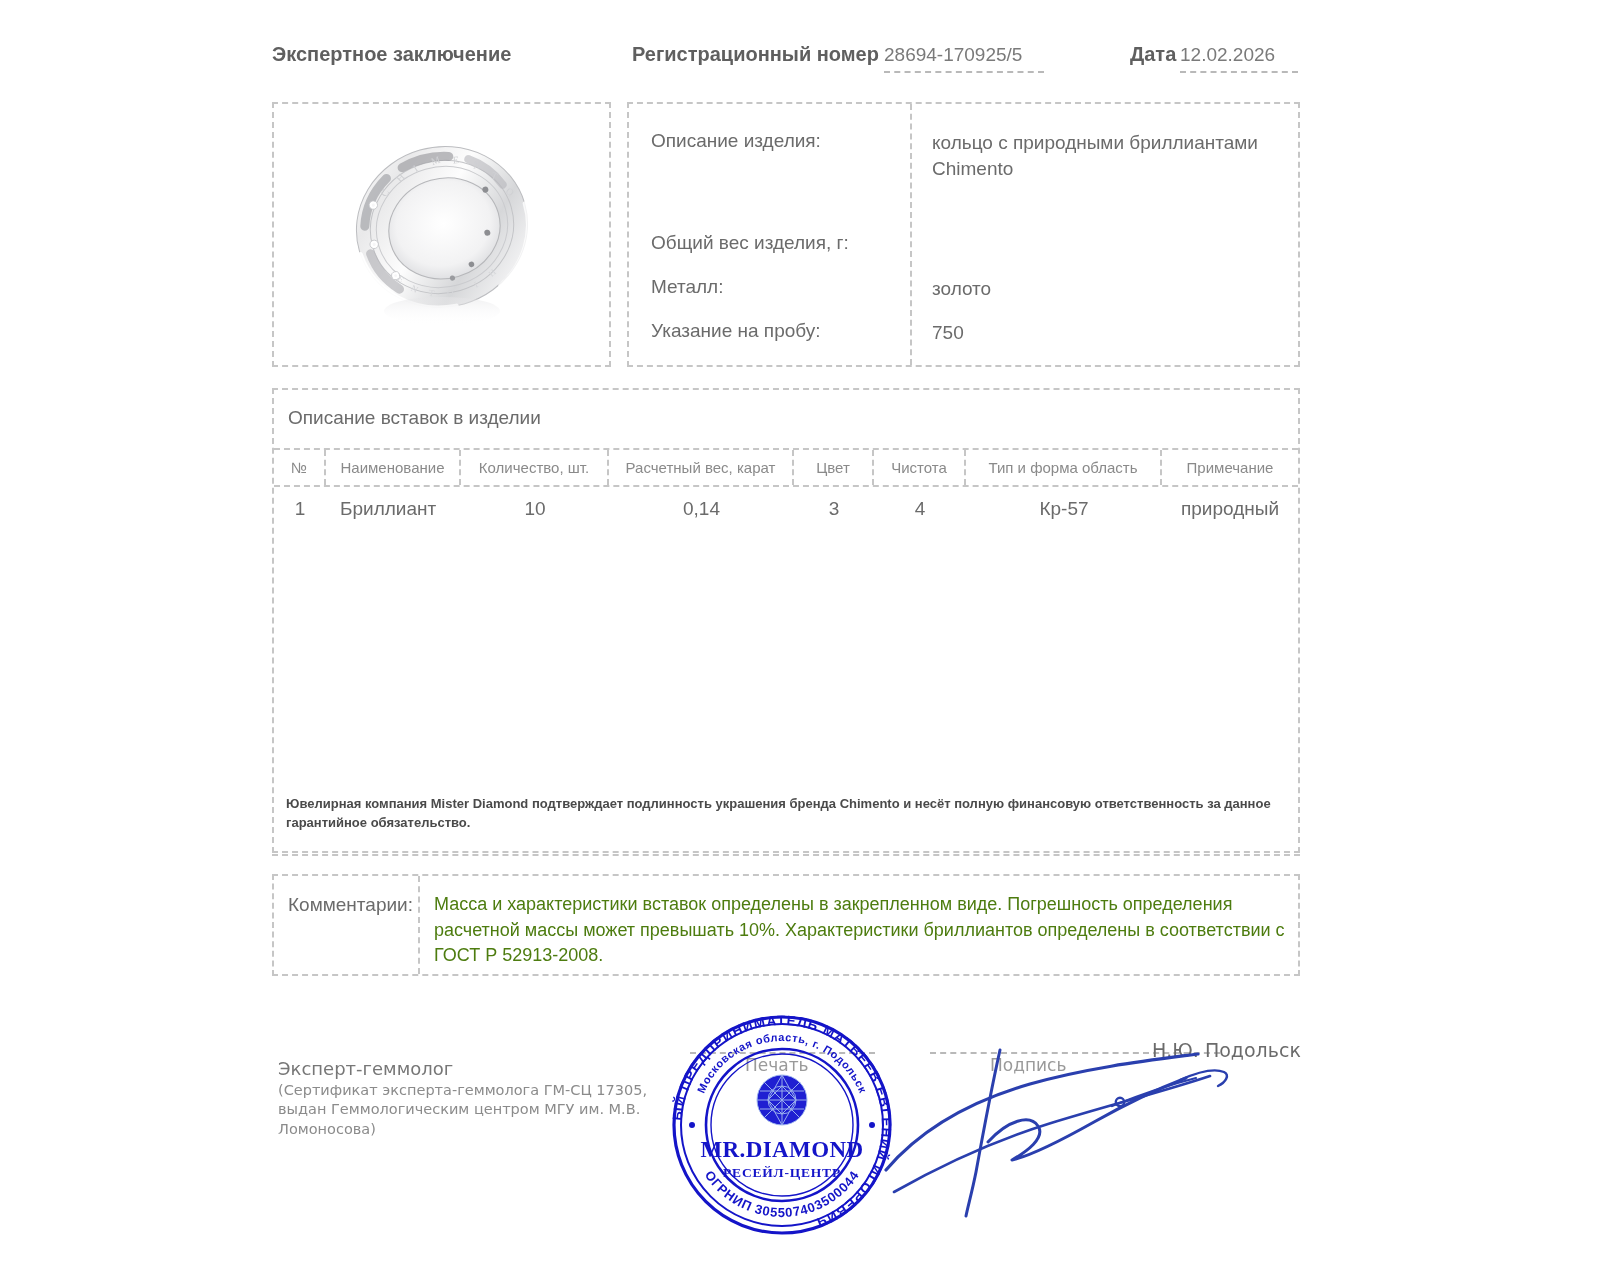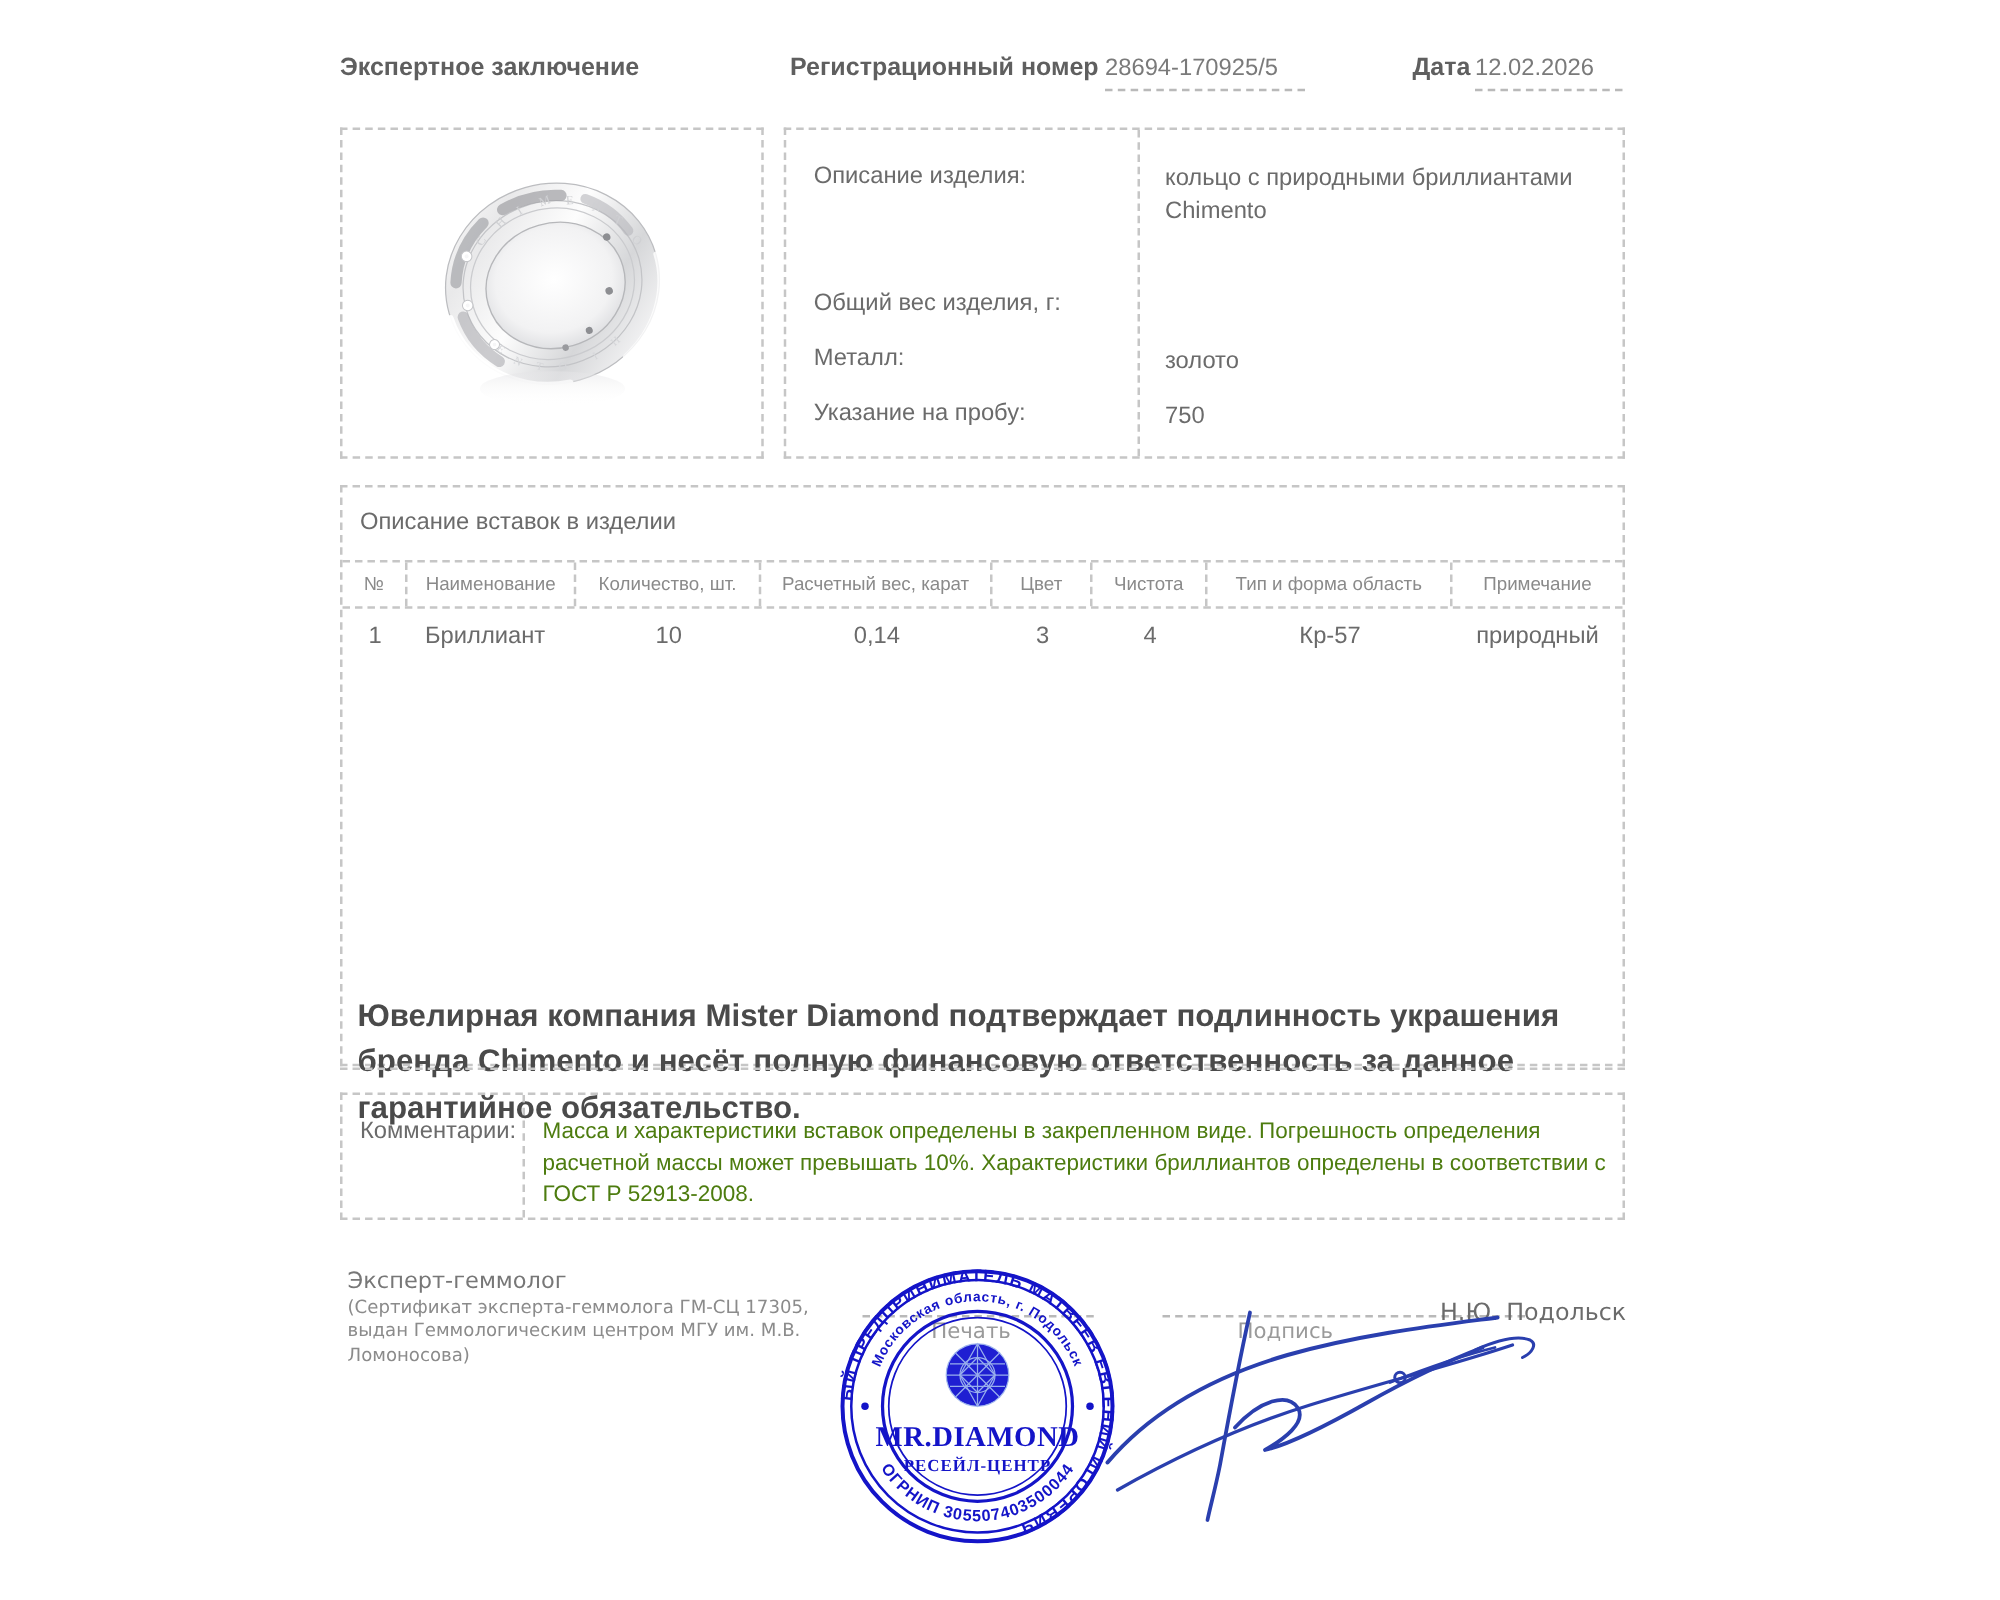--- a/index.html
+++ b/index.html
@@ -156,21 +156,21 @@
   .c2 { width: 148px; }
   .c3 { width: 185px; }
   .c4 { width: 80px; }
   .c5 { width: 92px; }
   .c6 { width: 196px; }
   .c7 { width: 136px; }
   .guarantee-text {
     position: absolute;
     left: 272px; top: 795px;
     width: 1028px;
-    font-size: 25px; font-weight: bold; color: #4a4a4a;
+    font-size: 13px; font-weight: bold; color: #4a4a4a;
     line-height: 1.45;
     padding: 0 14px;
   }
   .guarantee-rule {
     position: absolute;
     left: 272px; top: 854px;
     width: 1028px; height: 0;
     border-top: 2px dashed #c6c6c6;
   }
 
@@ -209,20 +209,21 @@
   }
   .expert-block {
     position: absolute;
     left: 278px; top: 14px;
     width: 400px;
     font-family: "DejaVu Sans", sans-serif;
   }
   .expert-title {
     font-size: 18px; color: #777777;
     margin-bottom: 2px;
+    margin-top: 44px;
   }
   .expert-sub {
     font-size: 14.5px; color: #8b8b8b;
     line-height: 1.34;
   }
 
   .seal-line {
     position: absolute;
     left: 690px; top: 52px;
     width: 185px; height: 0;

